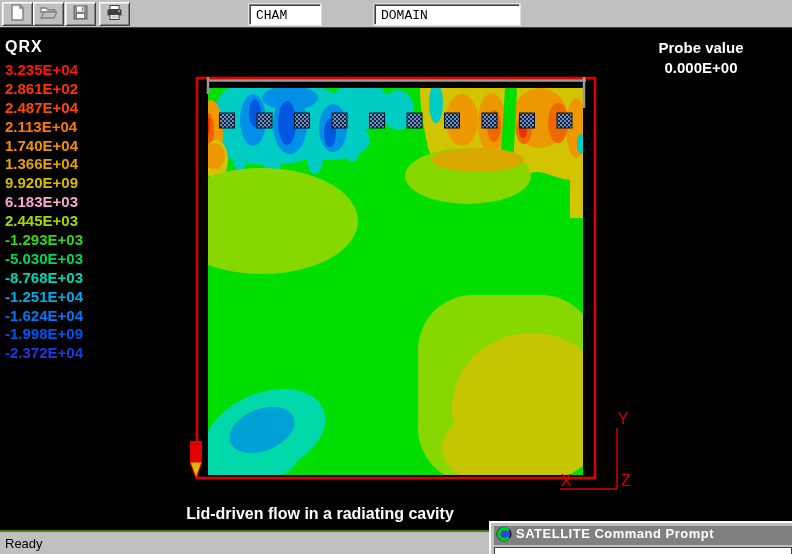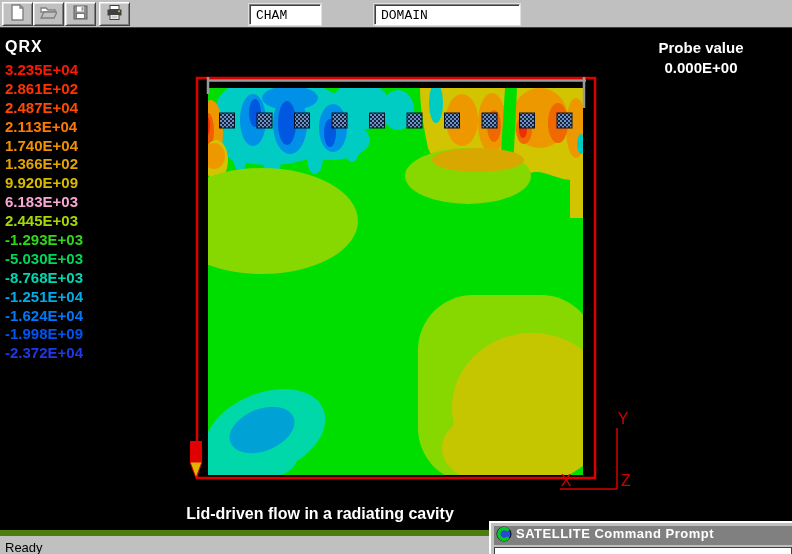--- a/index.html
+++ b/index.html
@@ -31,21 +31,21 @@
   #probe { position:absolute; left:608px; top:10px; width:186px; text-align:center;
            color:#fff; font-size:15px; font-weight:600; line-height:20px; }
 
   #plot-svg { position:absolute; left:0; top:0; width:792px; height:502px; }
 
   #plot-caption { position:absolute; left:0; top:477px; width:640px; text-align:center;
                   color:#fff; font-size:16px; font-weight:bold; }
 
   
   #statusbar { position:absolute; left:0; top:530px; width:792px; height:24px;
-               background:#c0c0c0; border-top:6px solid #4d7c0f;
+               background:#c0c0c0; border-top:2px solid #4d7c0f;
                font-size:13px; color:#000; padding:4px 0 0 5px; z-index:1; }
 
   
   #satwin { position:absolute; left:489px; top:521px; width:303px; height:33px;
             background:#c0c0c0; z-index:5;
             border-left:2px solid #ffffff; border-top:2px solid #ffffff; }
   #satwin-titlebar { position:absolute; left:3px; top:3px; right:0; height:19px;
                      background:#808080; display:flex; align-items:flex-start; padding-left:2px; }
   #satwin-title { color:#fff; font-size:13px; font-weight:bold; margin-left:4px;
                   letter-spacing:0.5px; white-space:nowrap; }
@@ -102,21 +102,21 @@
   <div id="main">
 
     <div id="legend">
       <div id="legend-title">QRX</div>
       <div id="legend-rows">
           <div class="legend-row" style="color: rgb(255, 24, 0);">3.235E+04</div>
           <div class="legend-row" style="color: rgb(255, 51, 0);">2.861E+02</div>
           <div class="legend-row" style="color: rgb(255, 74, 0);">2.487E+04</div>
           <div class="legend-row" style="color: rgb(255, 120, 0);">2.113E+04</div>
           <div class="legend-row" style="color: rgb(242, 146, 0);">1.740E+04</div>
-          <div class="legend-row" style="color: rgb(230, 164, 0);">1.366E+02</div>
+          <div class="legend-row" style="color: rgb(230, 164, 0);">1.366E+04</div>
           <div class="legend-row" style="color: rgb(216, 188, 0);">9.920E+09</div>
           <div class="legend-row" style="color: #f9a8d4;">6.183E+03</div>
           <div class="legend-row" style="color: rgb(166, 216, 0);">2.445E+03</div>
           <div class="legend-row" style="color: rgb(48, 216, 24);">-1.293E+03</div>
           <div class="legend-row" style="color: rgb(0, 216, 88);">-5.030E+03</div>
           <div class="legend-row" style="color: rgb(0, 216, 180);">-8.768E+03</div>
           <div class="legend-row" style="color: rgb(0, 172, 232);">-1.251E+04</div>
           <div class="legend-row" style="color: rgb(0, 120, 248);">-1.624E+04</div>
           <div class="legend-row" style="color: rgb(0, 84, 240);">-1.998E+09</div>
           <div class="legend-row" style="color: rgb(32, 56, 232);">-2.372E+04</div>

